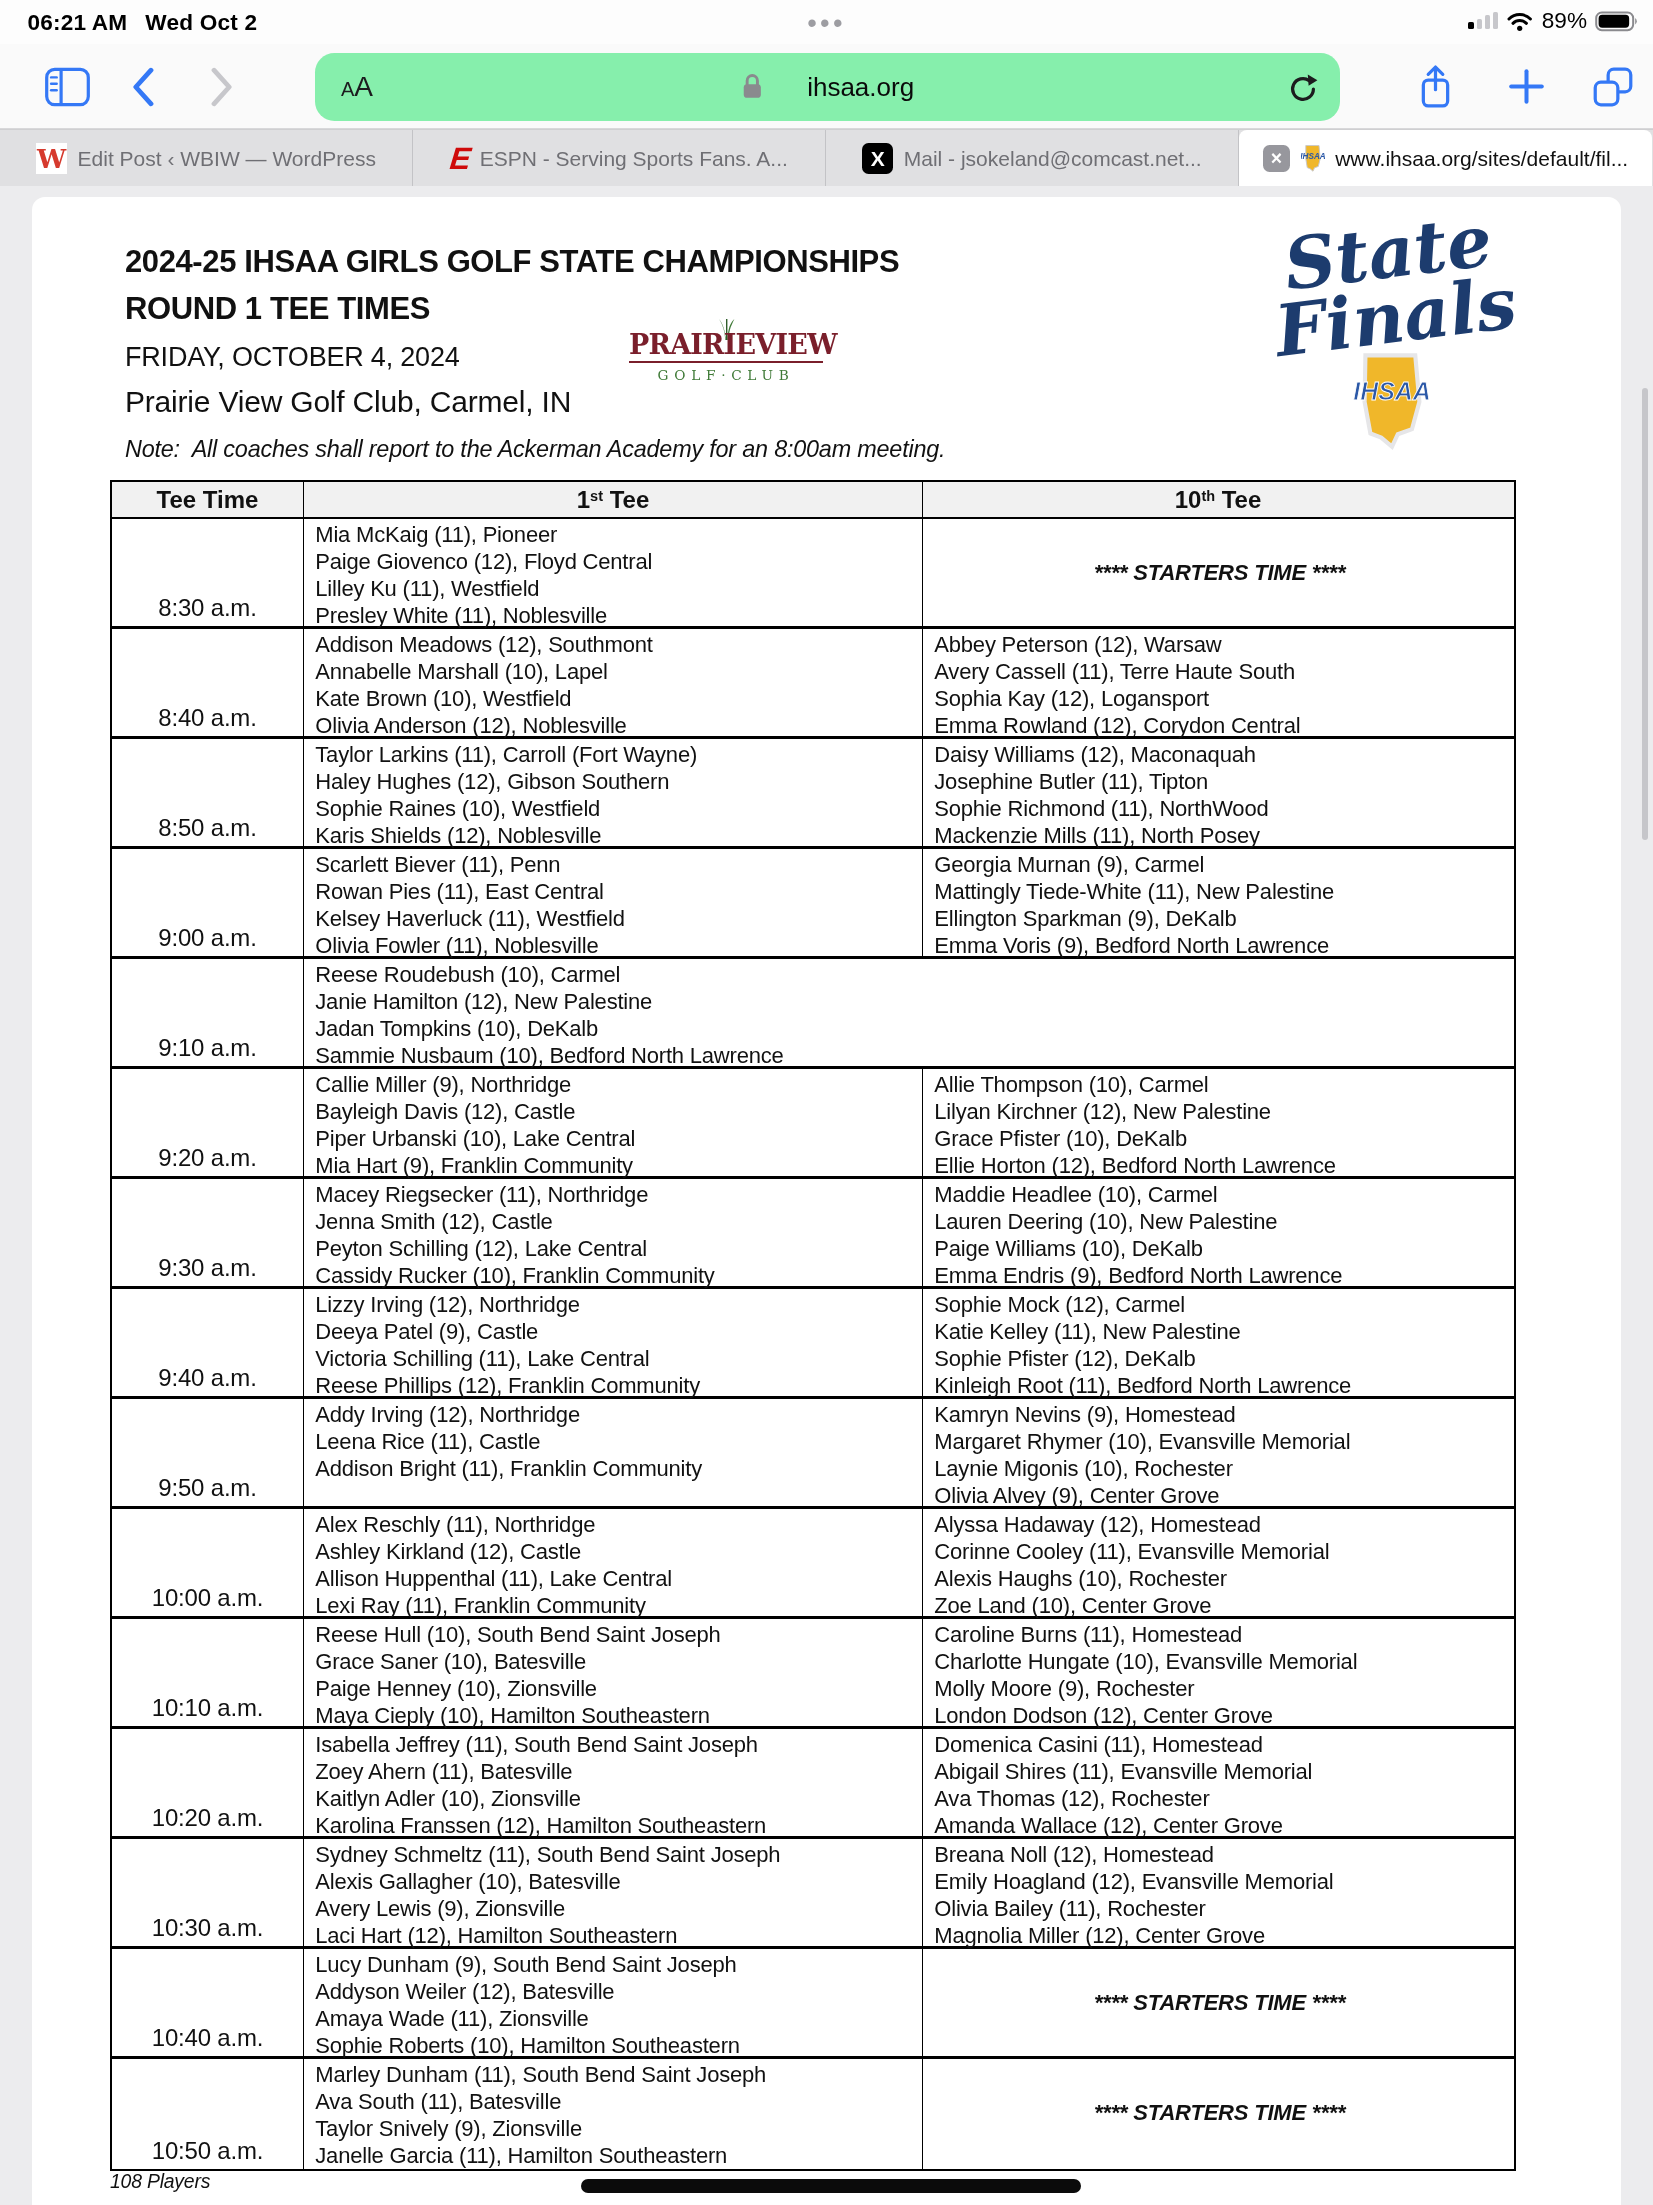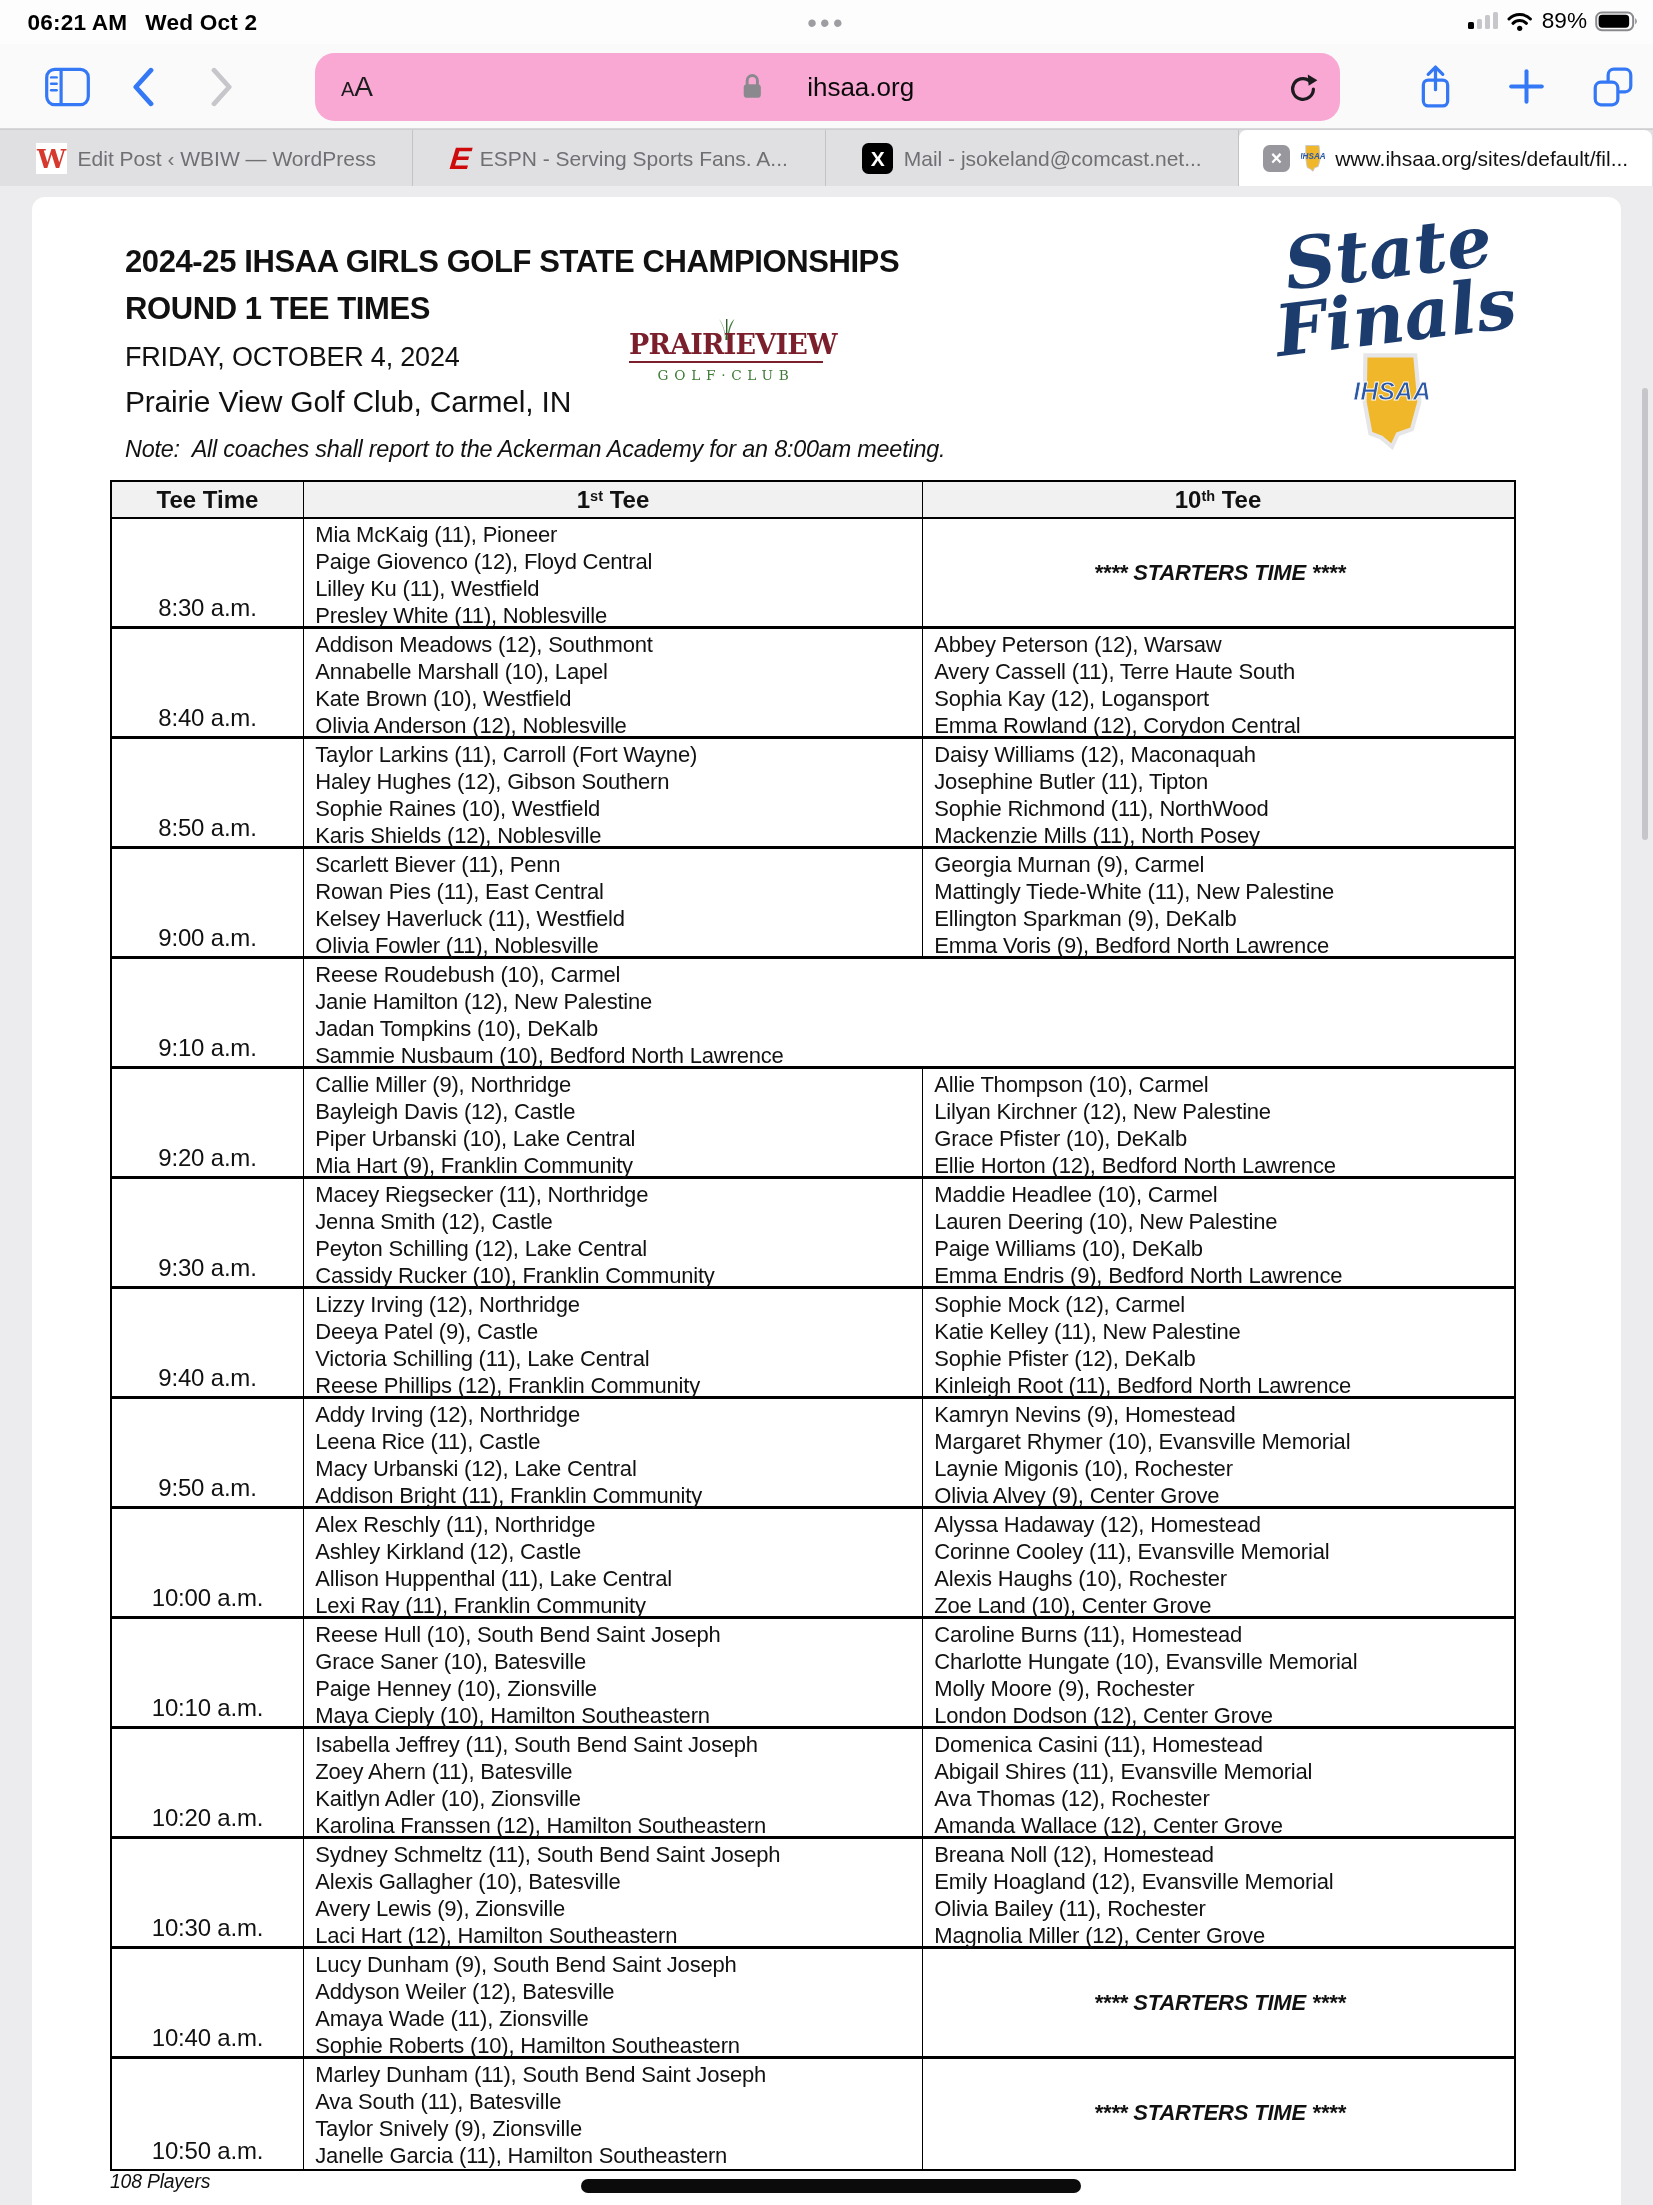--- a/index.html
+++ b/index.html
@@ -16,21 +16,21 @@
   .sig { display:flex; align-items:flex-end; gap:2.4px; height:21px; padding-bottom:2.4px;}
   .sig i { display:block; width:5.7px; border-radius:1.6px; background:#c7c7cb; }
   .sig i:nth-child(1){ height:7.3px; background:#000; } .sig i:nth-child(2){height:10.5px;}
   .sig i:nth-child(3){height:13.7px;} .sig i:nth-child(4){height:17px;}
   .sb-batt-txt { font-size:22.6px; color:#000; font-weight:500; }
 
   
   .toolbar { position:absolute; left:0; top:44px; width:1653px; height:85px; background:#fafafa;
     border-bottom:0.8px solid #d8d8da; }
   .tb-ico { position:absolute; top:0; height:85px; display:flex; align-items:center; justify-content:center; }
-  .addr { position:absolute; left:315px; top:9px; width:1025px; height:68px; background:#f9a8d4;
+  .addr { position:absolute; left:315px; top:9px; width:1025px; height:68px; background:#86efac;
     border-radius:19.4px; display:flex; align-items:center; }
   .addr-aa { position:absolute; left:26px; color:#1c1c1e; font-weight:500;}
   .addr-aa .a1{font-size:20px;} .addr-aa .a2{font-size:28px;}
   .addr-center { width:100%; display:flex; align-items:center; justify-content:center; gap:9.7px; }
   .addr-domain { font-size:26px; color:#0a0a0a;margin-left:34px; }
   .addr-reload { position:absolute; right:21px; top:18px; }
 
   
   .tab-bar { position:absolute; left:0; top:129px; width:1653px; height:57px; background:#e0e0e2;
     display:flex; border-top:0.8px solid #cfcfd1; }
@@ -370,21 +370,20 @@
               <div class="player">Sophie Pfister (12), DeKalb</div>
               <div class="player">Kinleigh Root (11), Bedford North Lawrence</div>
             </div>
   </div>
 
   <div class="t-row">
     <div class="cell-time">9:50 a.m.</div>
     <div class="cell-first">
               <div class="player">Addy Irving (12), Northridge</div>
               <div class="player">Leena Rice (11), Castle</div>
-              <div class="player">Macy Urbanski (12), Lake Central</div>
               <div class="player">Addison Bright (11), Franklin Community</div>
             </div>
     <div class="cell-tenth">
               <div class="player">Kamryn Nevins (9), Homestead</div>
               <div class="player">Margaret Rhymer (10), Evansville Memorial</div>
               <div class="player">Laynie Migonis (10), Rochester</div>
               <div class="player">Olivia Alvey (9), Center Grove</div>
             </div>
   </div>
 

